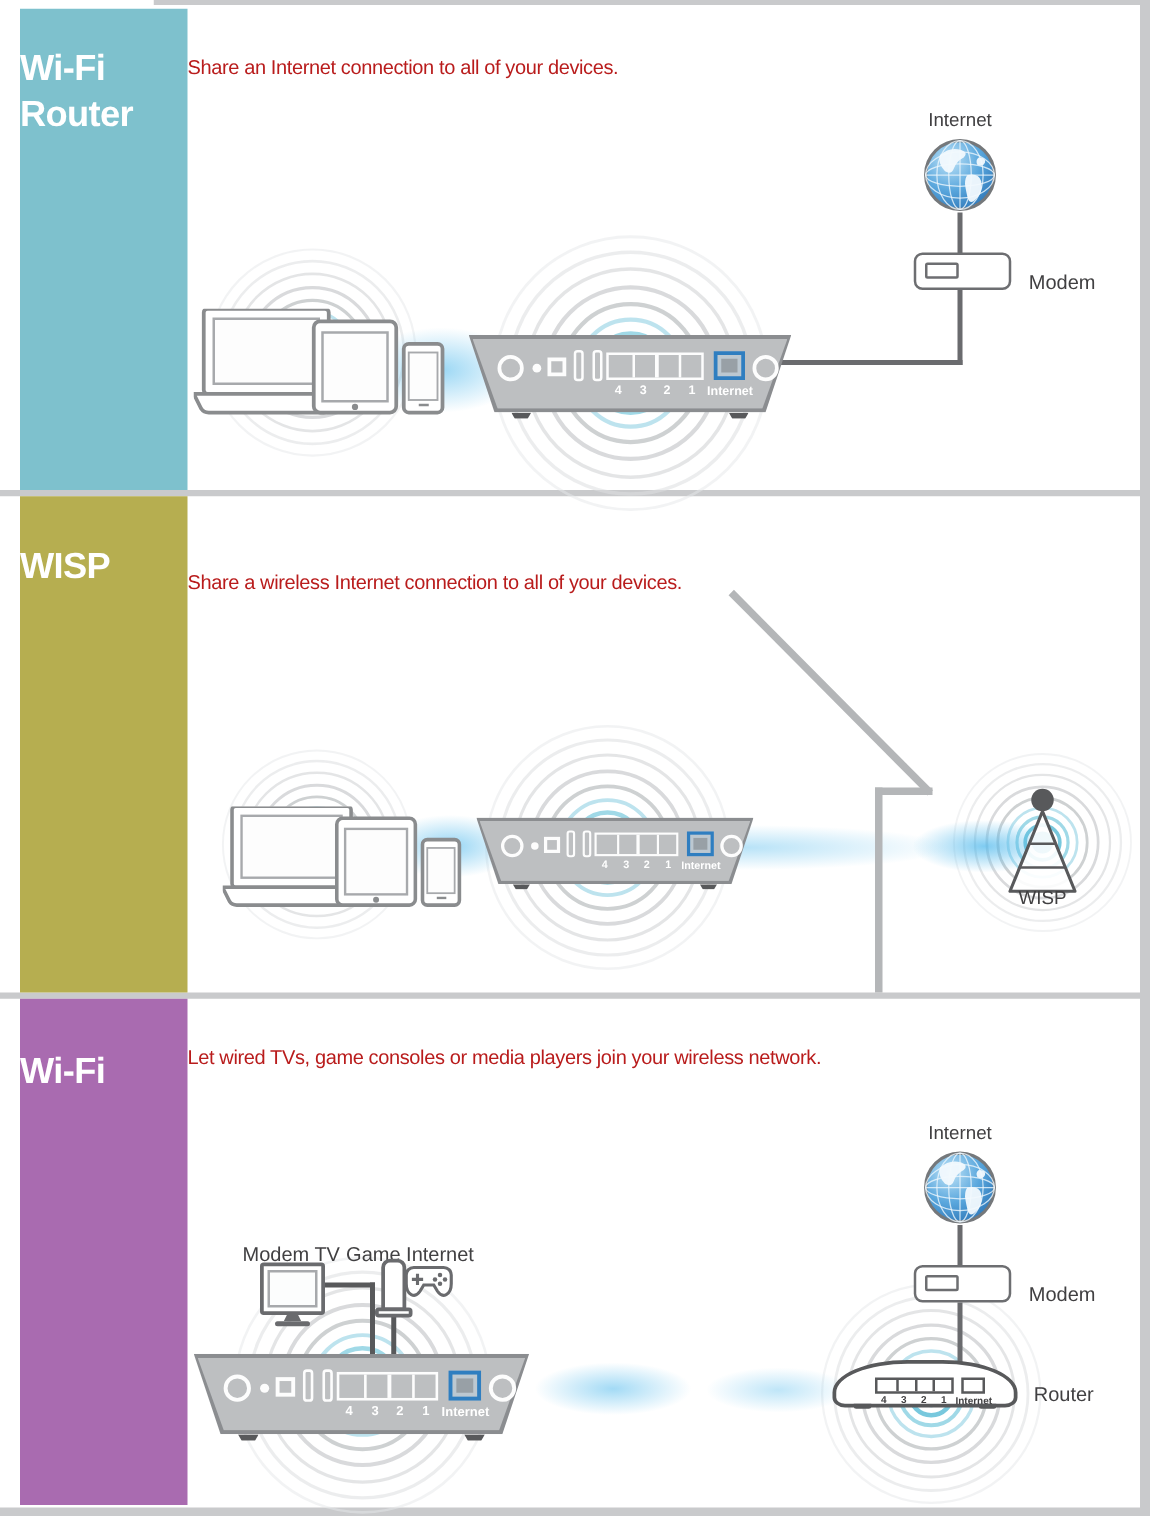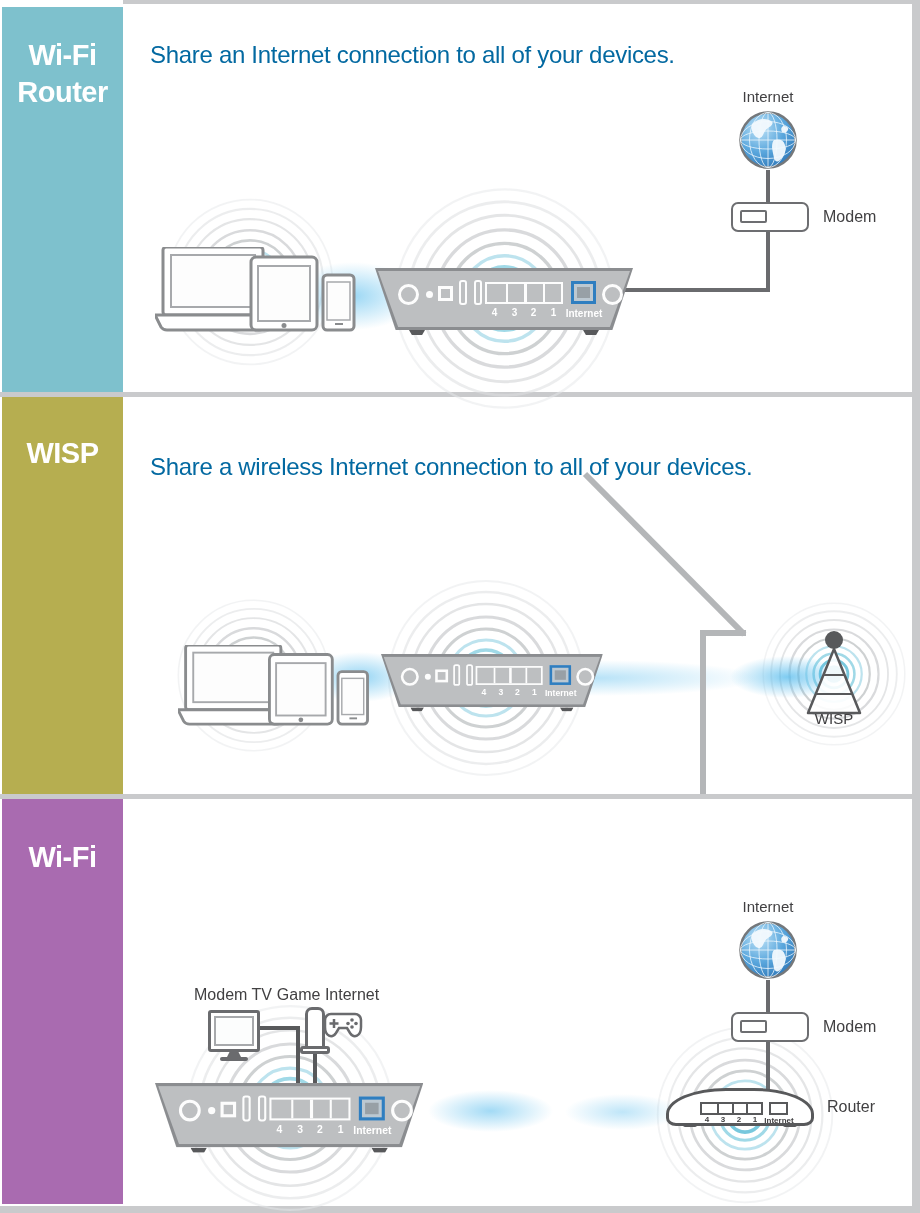--- a/index.html
+++ b/index.html
@@ -3,31 +3,31 @@
 <meta charset="utf-8">
 <title>Diagram</title>
 <style>
   html,body{margin:0;padding:0;background:#ffffff;}
   #stage{position:relative;width:920px;height:1213px;background:#ffffff;overflow:hidden;
          font-family:"Liberation Sans",sans-serif;}
   .abs{position:absolute;}
   
   .frame{position:absolute;background:#c9cacc;}
   
-  .sidebar{position:absolute;left:2px;width:121px;text-align:center;box-sizing:border-box;}
+  .sidebar{position:absolute;left:16px;width:134px;box-sizing:border-box;}
   .sidebar .sb-line{display:block;color:#ffffff;font-weight:bold;font-size:29px;line-height:37px;letter-spacing:-0.5px;}
   .sb-teal{background:#7ec1cd;top:7px;height:385px;padding-top:30px;}
   .sb-olive{background:#b6ae50;top:397px;height:397px;padding-top:38px;}
   .sb-purple{background:#a96bb0;top:799px;height:405px;padding-top:40px;}
   
-  .heading{position:absolute;color:#0369a1;font-size:24px;line-height:37px;letter-spacing:-0.3px;}
+  .heading{position:absolute;color:#b91c1c;font-size:16px;line-height:37px;letter-spacing:-0.3px;}
   
   .lbl{position:absolute;color:#414042;font-size:15px;}
   .lbl.ctr{text-align:center;}
-  .lbl.big{font-size:16px;}
+  .lbl.big{font-size:16px;margin-top:10px;}
   
   .ripple{position:absolute;}
   .beam{position:absolute;background:radial-gradient(closest-side,rgba(77,184,236,0.80),rgba(77,184,236,0));}
   
   .line{position:absolute;background:#6a6b6e;}
   .wire{position:absolute;background:#58595b;}
   .wall{position:absolute;background:#b4b6b8;}
   
   .router{position:absolute;width:258px;height:62px;}
   .router.s86{transform:scale(0.86);transform-origin:top left;}
@@ -257,20 +257,21 @@
   </div>
 
   <svg class="abs" style="left:799px;top:629px" width="70" height="92">
       <use href="#sym-wisp"></use>
     </svg>
   <div class="lbl ctr" style="left:799px;top:710px;width:70px">WISP</div>
 
   <div class="sidebar sb-purple">
     <span class="sb-line">Wi-Fi</span>
   </div>
+  <div class="heading" style="left:150px;top:828px;width:700px">Let wired TVs, game consoles or media players join your wireless network.</div>
 
   <svg class="ripple" style="left:185px;top:1003px" width="210" height="210">
       <use href="#sym-ripple"></use>
     </svg>
   <svg class="ripple" style="left:655px;top:1025px" width="180" height="180">
       <use href="#sym-ripple"></use>
     </svg>
   <div class="beam" style="left:428px;top:1090px;width:125px;height:42px;opacity:.65"></div>
   <div class="beam" style="left:565px;top:1094px;width:115px;height:36px;opacity:.45"></div>
 

